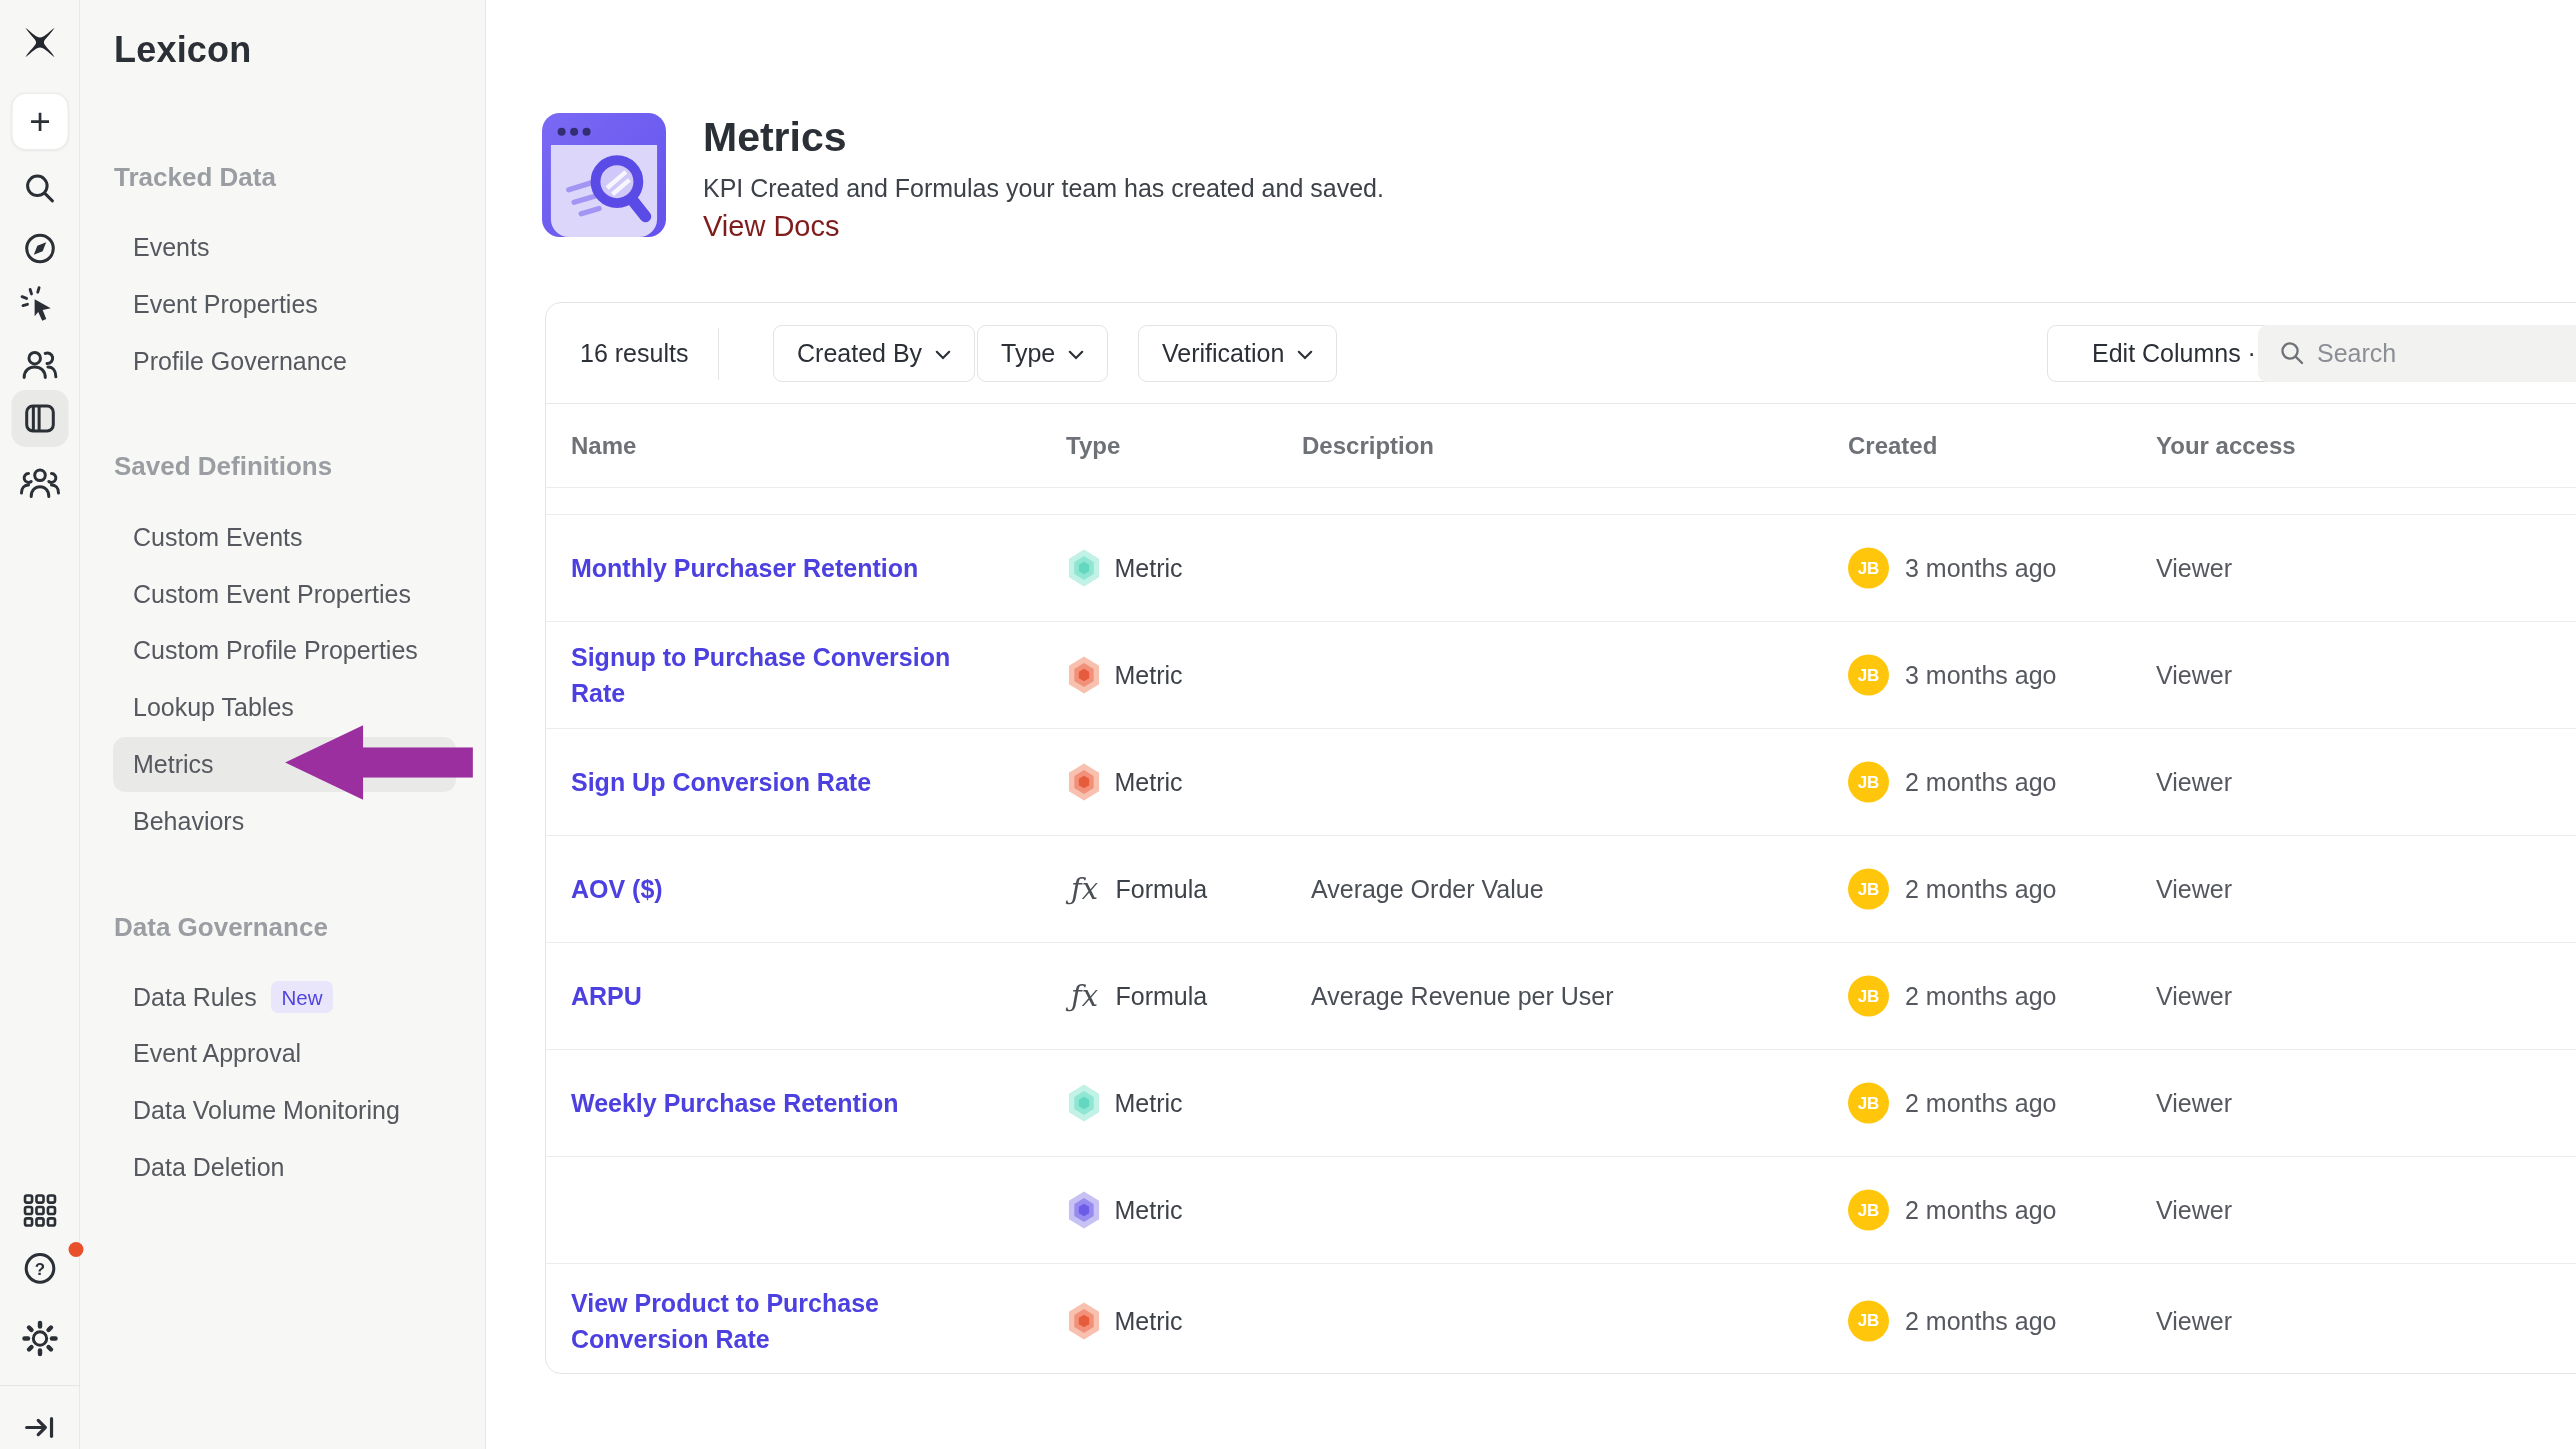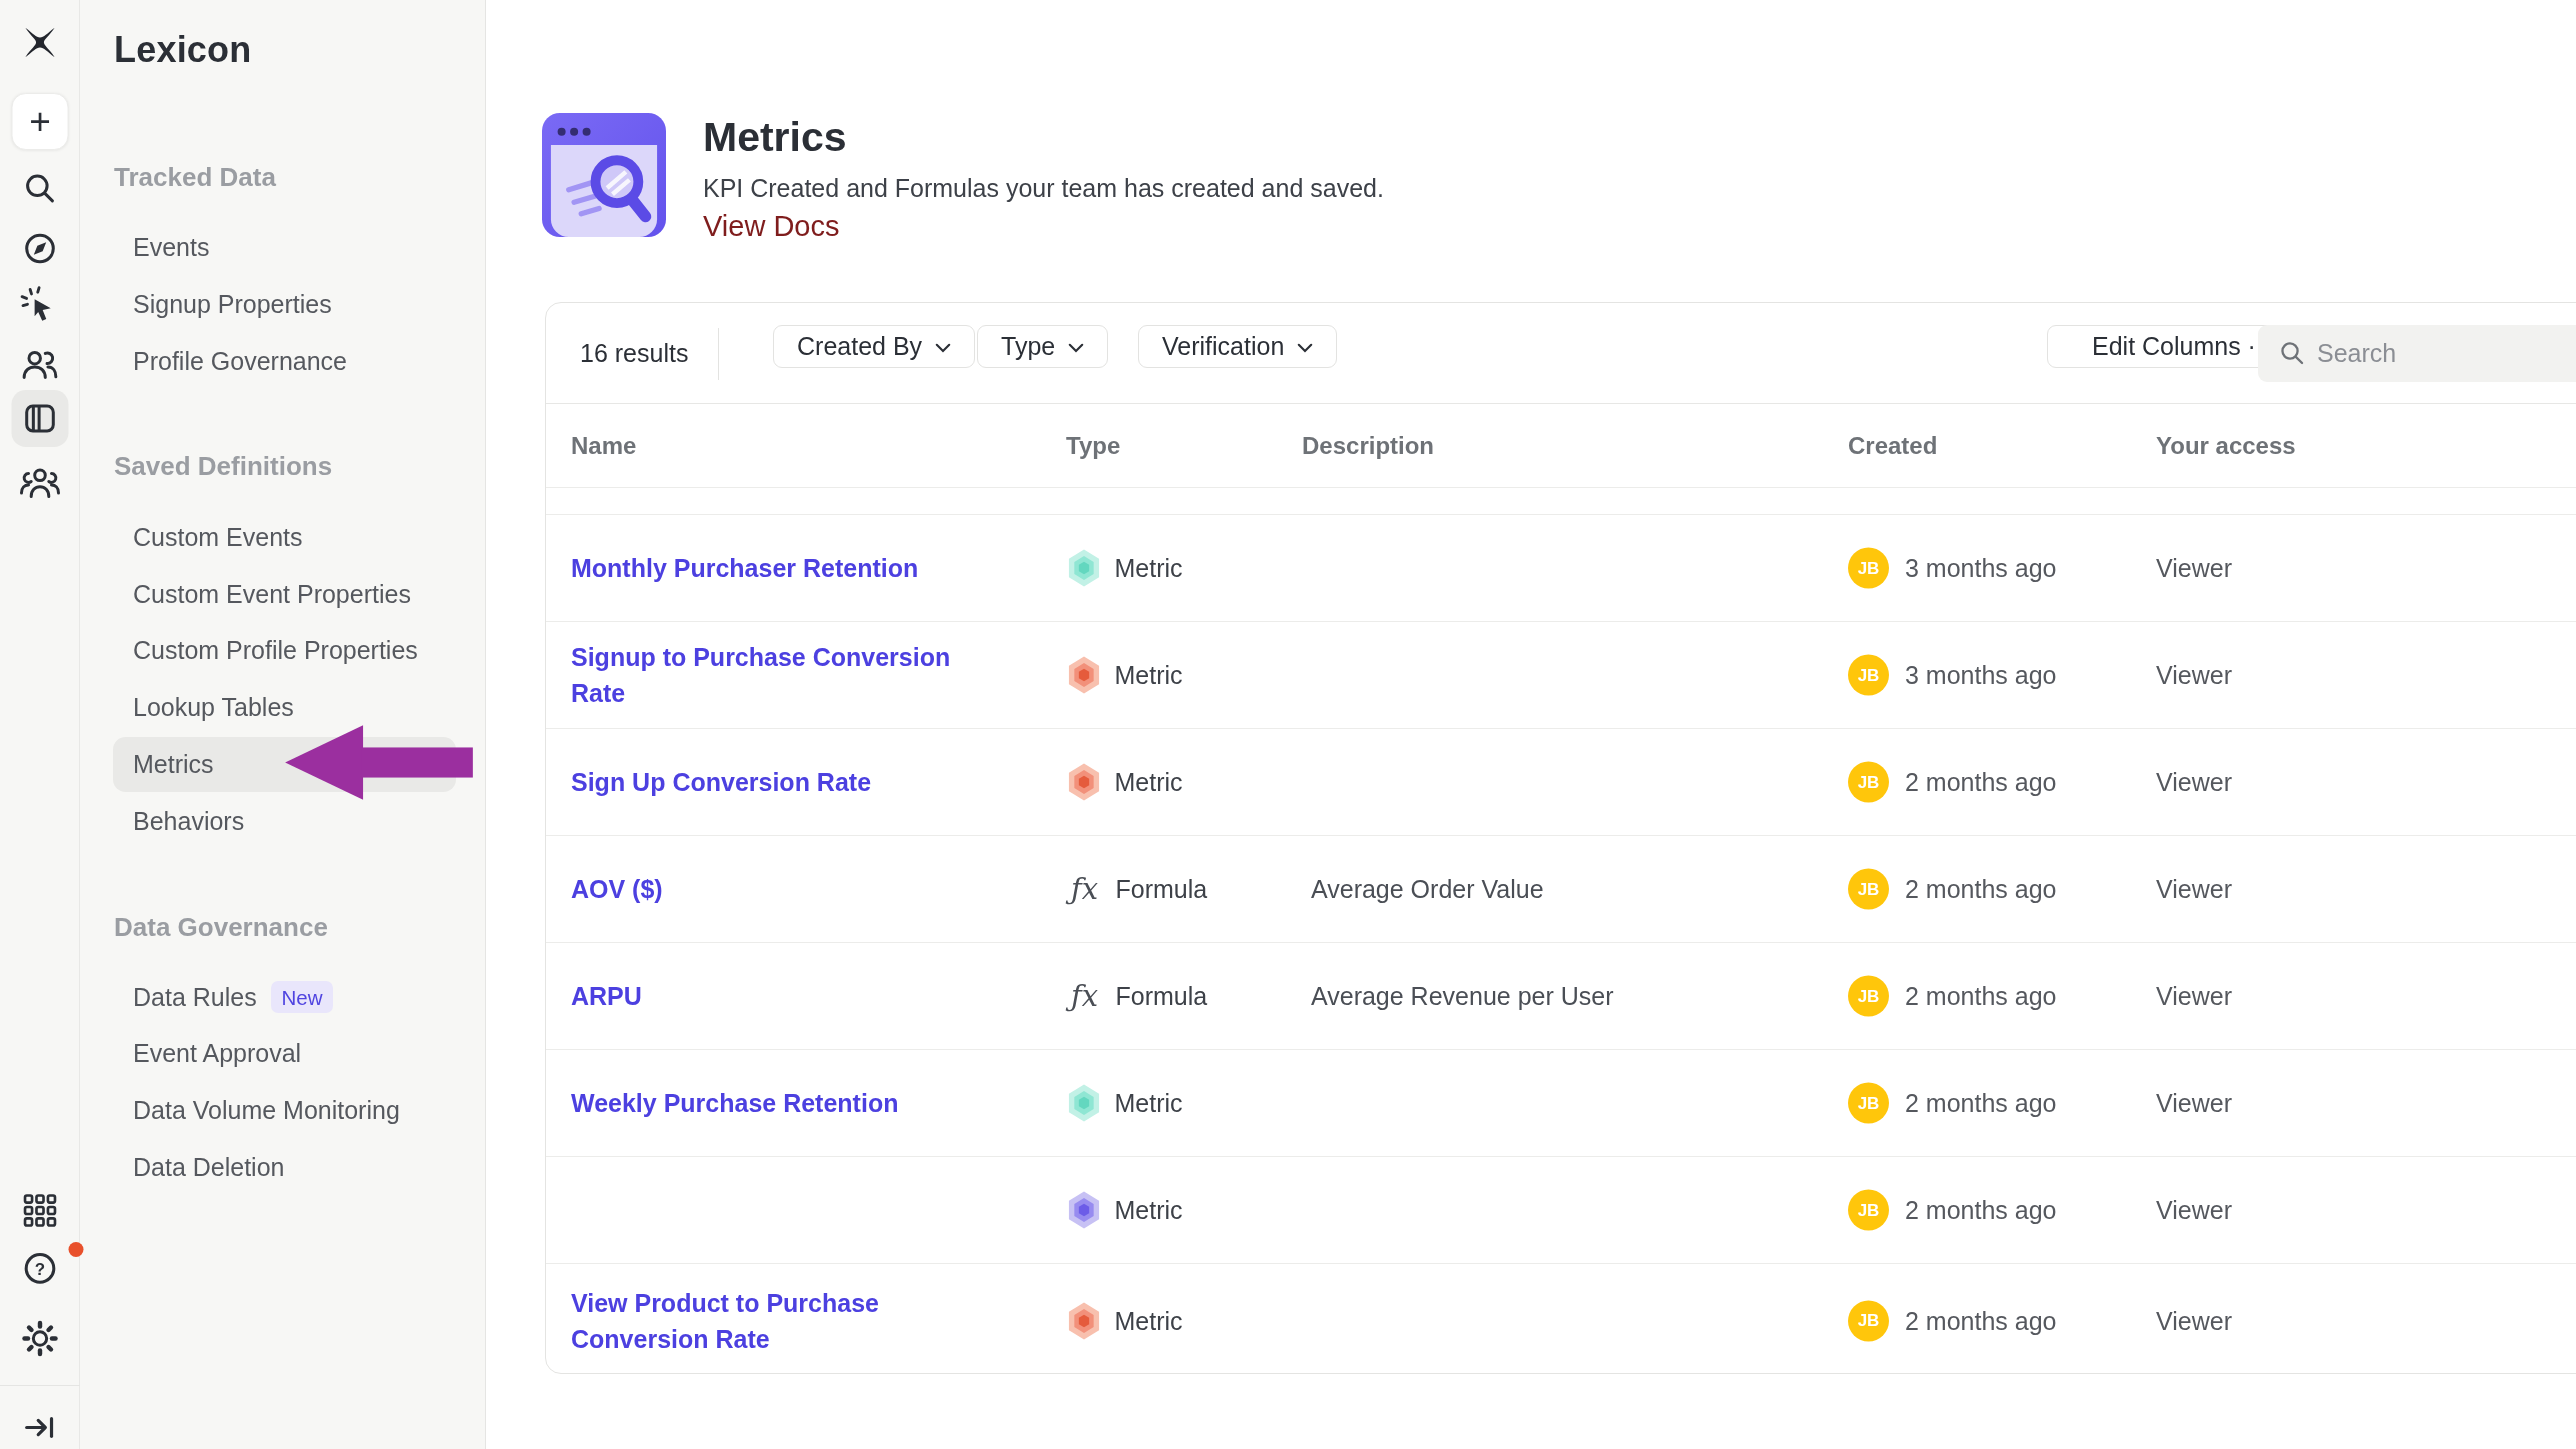--- a/index.html
+++ b/index.html
@@ -46,21 +46,21 @@
   .hero-link { position:absolute; left:217px; top:210px; font-size:29px; font-weight:500;
     color:#7f1d1d; cursor:pointer; }
 
   
   .card { position:absolute; left:59px; top:302px; width:2049px; height:1072px;
     border:0.9px solid #E4E4E2; border-radius:16px; background:#fff; }
   .filterbar { position:relative; height:101px; border-bottom:0.9px solid #E7E7E5; }
   .results { position:absolute; left:34px; top:50%; transform:translateY(-50%);
     font-size:25px; font-weight:500; color:#2B2F36; }
   .vdivider { position:absolute; left:172px; top:25px; width:0.9px; height:52px; background:#E3E3E1; }
-  .filter-btn { position:absolute; top:22px; height:43px; display:inline-flex; align-items:center;
+  .filter-btn { position:absolute; top:22px; height:57px; display:inline-flex; align-items:center;
     gap:12.5px; padding:0 23px; background:#fff; border:0.9px solid #E3E3E1; border-radius:9px;
     font-size:25px; font-weight:500; color:#2B2F36; cursor:pointer; white-space:nowrap; }
   .chev { margin-top:2.7px; }
   .edit-cols { left:1501px;padding-left:44px; }
   .searchbox { position:absolute; left:1712px; top:22px; width:337px; height:57px;
     background:#F2F2F0; border-radius:9px; }
   .searchbox svg { position:absolute; left:19.6px; top:14.2px; }
   .searchbox input { position:absolute; left:59px; top:0; width:267px; height:57px;
     background:transparent; border:none; outline:none; font-size:25px; color:#2B2F36;
     font-family:"Liberation Sans", sans-serif; }
@@ -195,21 +195,21 @@
 </div>
 
 <div class="sidebar">
   <div class="side-title">Lexicon</div>
 
   <div class="side-section" style="top:162px;">Tracked Data</div>
   <div class="side-item" style="top:229px;">
       <span>Events</span>
     </div>
   <div class="side-item" style="top:286px;">
-      <span>Signup Properties</span>
+      <span>Event Properties</span>
     </div>
   <div class="side-item" style="top:343px;">
       <span>Profile Governance</span>
     </div>
 
   <div class="side-section" style="top:451px;">Saved Definitions</div>
   <div class="side-item" style="top:519px;">
       <span>Custom Events</span>
     </div>
   <div class="side-item" style="top:576px;text-align:right;">

